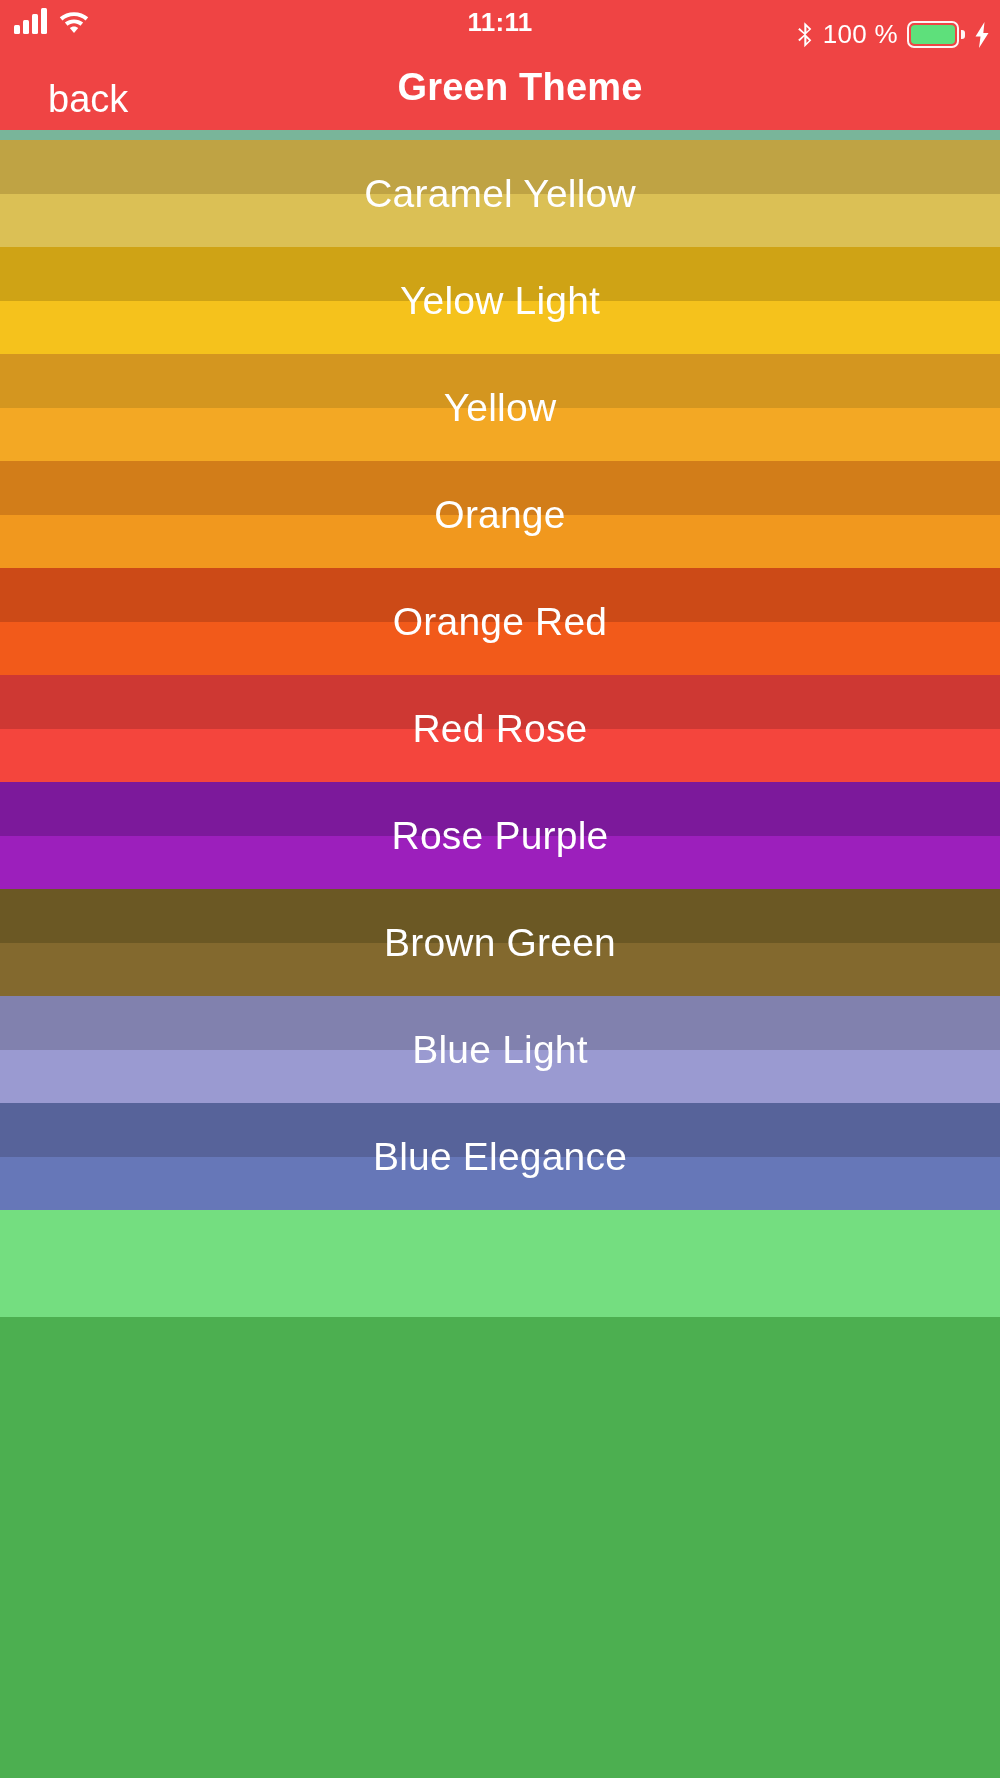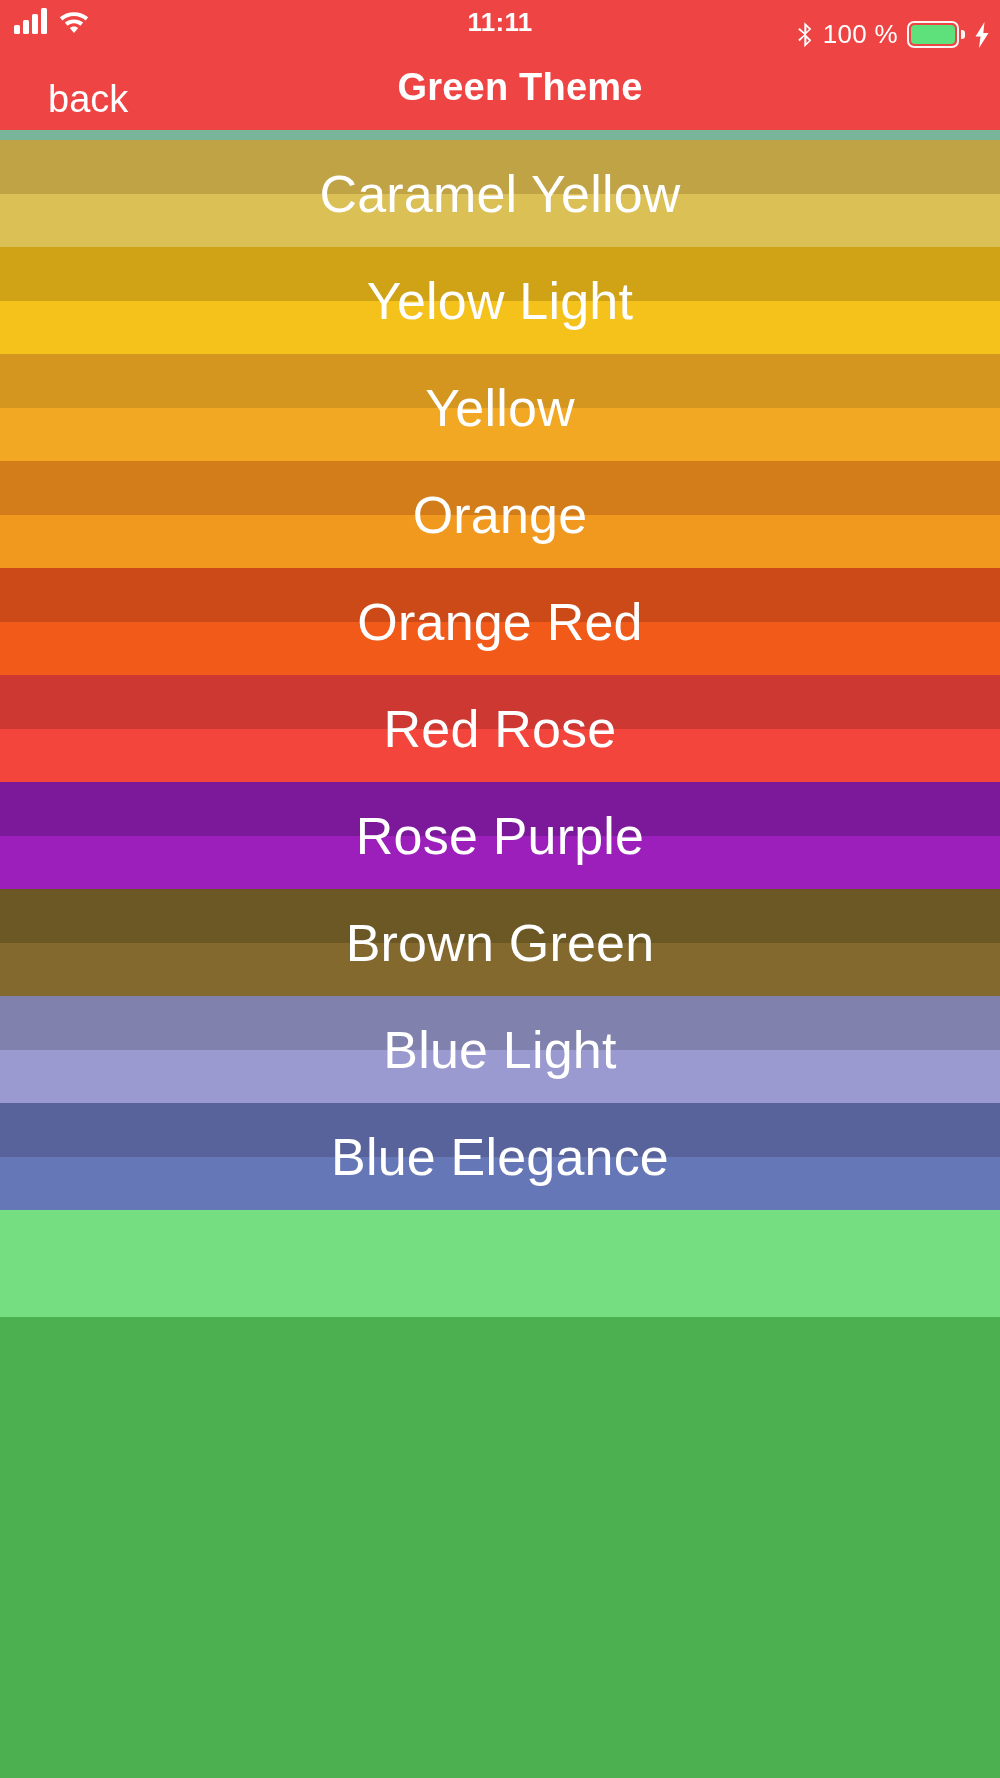--- a/index.html
+++ b/index.html
@@ -22,21 +22,21 @@
   }
   .row .half-dark, .row .half-light {
     position:absolute; left:0; width:1000px; height:53.5px;
   }
   .row .half-dark { top:0; }
   .row .half-light { top:53.5px; }
   .row .row-label {
     position:absolute; left:0; top:0; width:1000px; height:107px;
     display:flex; align-items:center; justify-content:center;
     color:#ffffff;
-    font-size:52px;
+    font-size:39px;
     font-weight:400;
     letter-spacing:0.2px;
     text-shadow:0 0 1px rgba(0,0,0,0.05);
   }
 
   
   #navbar {
     position:absolute; left:0; top:0; width:1000px; height:130px;
     background:#ef4444;
     z-index:10;

